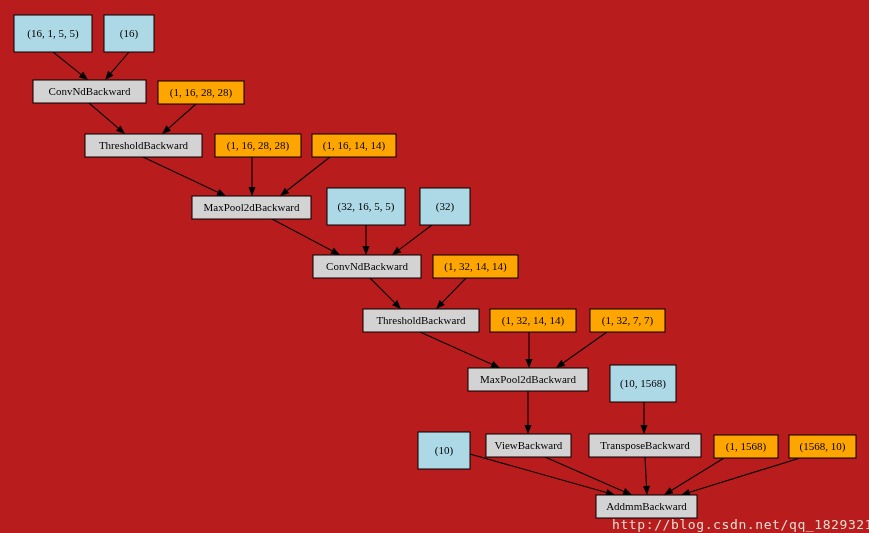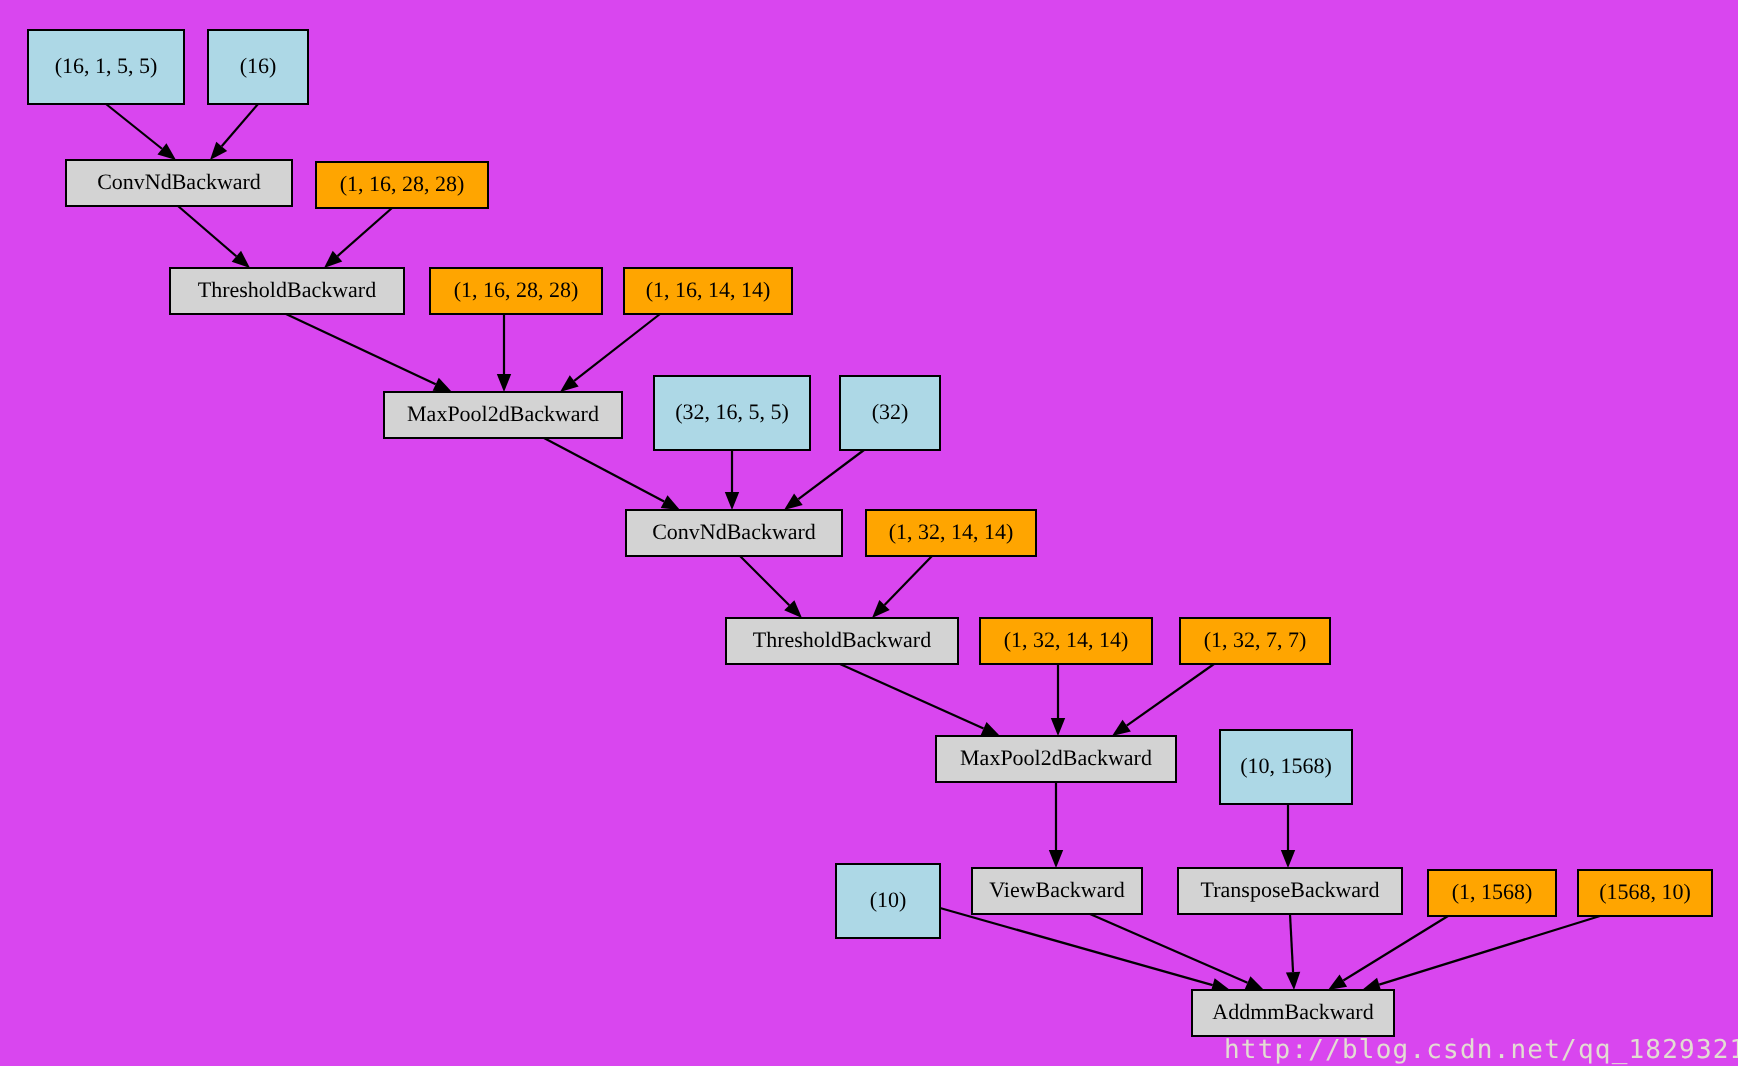--- a/index.html
+++ b/index.html
@@ -7,21 +7,21 @@
     padding: 0;
     background: #ffffff;
   }
   body {
     font-family: "Liberation Serif", "DejaVu Serif", serif;
   }
   #graph-root {
     position: relative;
     width: 869px;
     height: 533px;
-    background: #d946ef;
+    background: #b91c1c;
     overflow: hidden;
   }
   #graph-svg {
     position: absolute;
     top: 0;
     left: 0;
     width: 869px;
     height: 533px;
   }
   .node-label {

